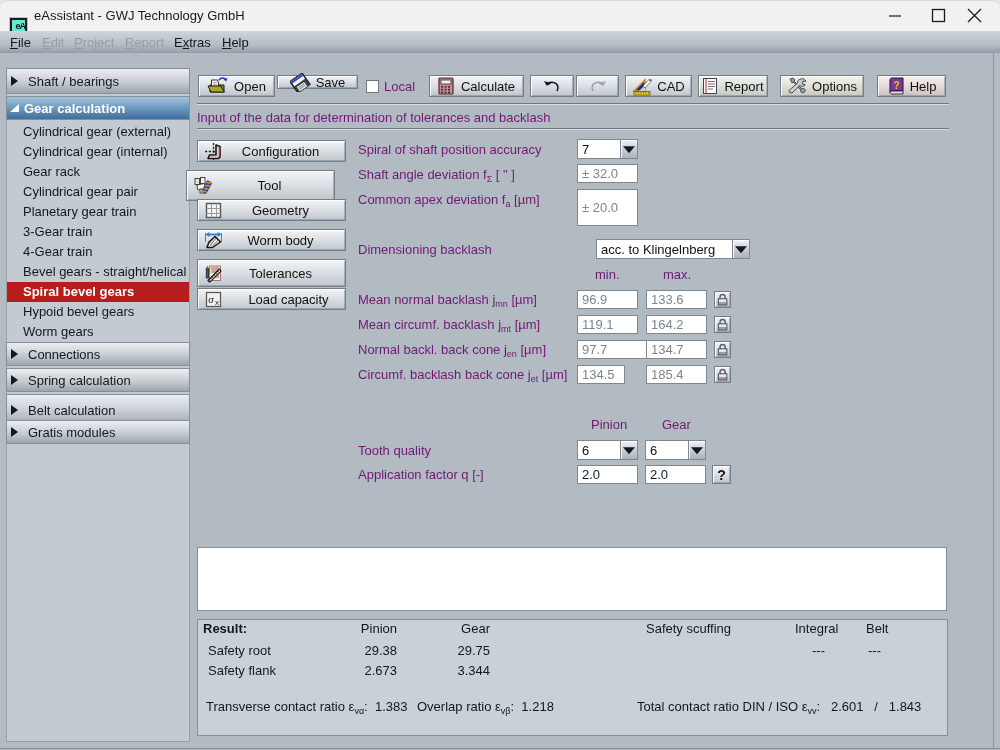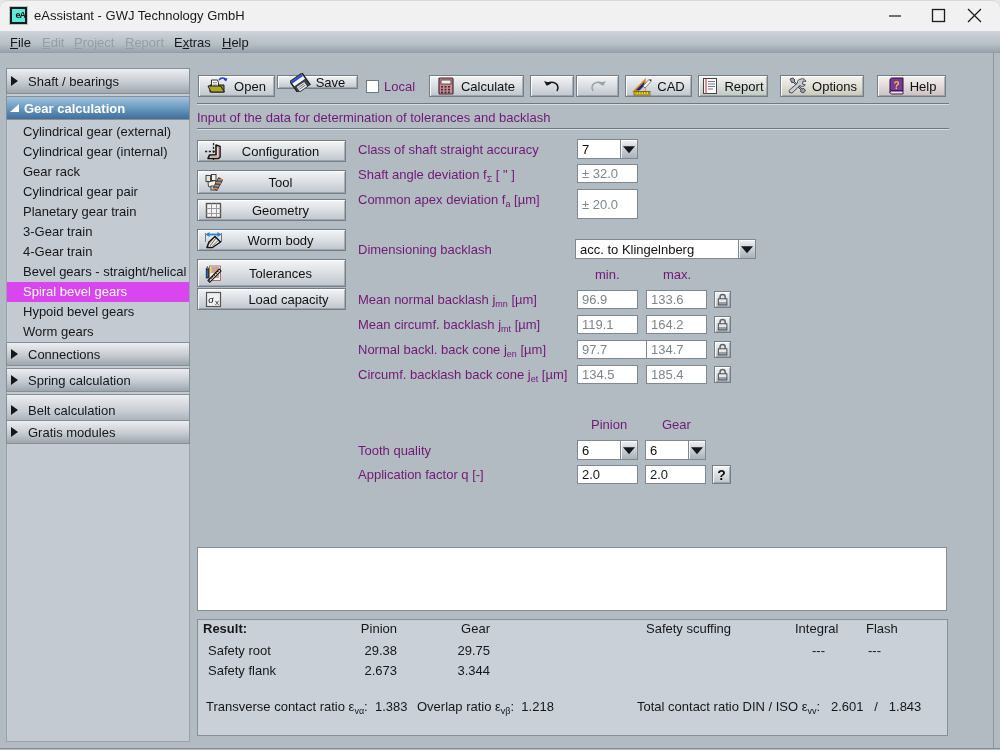--- a/index.html
+++ b/index.html
@@ -1,21 +1,21 @@
 <!DOCTYPE html>
 <html><head>
 <meta charset="utf-8">
 <style>
 *{margin:0;padding:0;box-sizing:border-box}
 html,body{width:1000px;height:750px;overflow:hidden}
 body{font-family:"Liberation Sans",sans-serif;position:relative;background:#b2bac2;font-size:13px;color:#111}
 .abs{position:absolute}
 
 #titlebar{left:0;top:0;width:1000px;height:31px;background:#f2f1f1;border-radius:8px 8px 0 0;border-top:1px solid #d8d8d8}
-#appicon{left:10px;top:7px;width:17px;height:17px;background:#5eead4;border:2px solid #1a1a1a;outline:1px solid #b8c4cc;font-size:9px;line-height:13px;text-align:right;font-weight:bold;letter-spacing:-1px}
+#appicon{left:10px;top:18px;width:17px;height:17px;background:#5eead4;border:2px solid #1a1a1a;outline:1px solid #b8c4cc;font-size:9px;line-height:13px;text-align:right;font-weight:bold;letter-spacing:-1px}
 #apptitle{left:34px;top:8px;font-size:13px;color:#1a1a1a}
 
 #menubar{left:0;top:31px;width:1000px;height:22px;background:linear-gradient(#ced4da,#b6bec6 60%,#99a3ad 96%,#8d97a1)}
 .menu{top:35px;font-size:13px;color:#14181c}
 .menu.dis{color:#959da5}
 .menu u{text-decoration:underline}
 
 .tb{border:1px solid #757d85;background:linear-gradient(#f3f5f6,#dde1e5 45%,#bfc6cd);box-shadow:inset 1px 1px 0 rgba(255,255,255,.85),inset -1px -1px 0 rgba(120,130,140,.5);display:flex;align-items:center;justify-content:center;font-size:13px;color:#111}
 .tb svg{flex:0 0 auto}
 
@@ -26,21 +26,21 @@
 .cbtn:after{content:"";position:absolute;left:50%;top:50%;transform:translate(-50%,-38%);border:6px solid transparent;border-top:7px solid #14181c;border-bottom:0}
 .lab{position:absolute;font-size:13px;color:#701a75;white-space:nowrap}
 sub{font-size:9px;vertical-align:-3px}
 
 #sidebar{left:6px;top:68px;width:184px;height:674px;background:#c4cad1;border:1px solid #99a1a9;border-top:none}
 .shead{position:absolute;left:0px;width:184px;height:24px;border:1px solid #868e96;background:linear-gradient(#eceef0,#c6ccd2 55%,#9da5ae);font-size:13px;color:#14181c;display:flex;align-items:center}
 .shead .tri{width:0;height:0;border:5px solid transparent;border-left:7px solid #14181c;margin-left:4px;margin-right:5px}
 .shead.blue{background:linear-gradient(#a3c3dc,#6695bd 55%,#3f6f9b);color:#fff;font-weight:bold}
 .shead.blue .tri2{width:0;height:0;border-left:9px solid transparent;border-bottom:8px solid #fff;margin-left:3px;margin-right:5px}
 .sitem{position:absolute;left:1px;width:182px;height:20px;font-size:13px;color:#14181c;line-height:20px;padding-left:16px}
-.sitem.sel{background:#d946ef;color:#fff;font-weight:normal}
+.sitem.sel{background:#b91c1c;color:#fff;font-weight:bold}
 
 .sepline{position:absolute;height:2px;border-top:1px solid #6f7780;border-bottom:1px solid #d9dde1}
 
 #resultpanel{left:197px;top:619px;width:751px;height:117px;background:#c9d0d8;border:1px solid #868e96}
 .rtext{position:absolute;font-size:13px;color:#14181c;white-space:nowrap}
 #whitebox{left:197px;top:547px;width:750px;height:64px;background:#fff;border:1px solid #868e96}
 .num{text-align:right}
 </style>
 </head>
 <body>
@@ -161,21 +161,21 @@
 
 <div class="abs tb secbtn" style="left:197px;top:140px;width:149px;height:22px">
     <svg width="19" height="19" viewBox="0 0 19 19" style="position:absolute;left:6px" id="ic-config">
   <path d="M1 9.5 h15" stroke="#222" stroke-width="1.3" stroke-dasharray="2.2 1.6"></path>
   <path d="M9.5 1 v17" stroke="#222" stroke-width="1.3" stroke-dasharray="2.2 1.6"></path>
   <path d="M12 3 L16 4.5 L16 15 L14.5 16.5 L4 16.5 L5.5 13 L12 13 Z" fill="#f2ecdc" stroke="#111" stroke-width="1.6" stroke-linejoin="round"></path>
   <path d="M13 5 L14.5 5.5 L14.5 14 L6.5 14.8" stroke="#d8a8ac" stroke-width="1.6" fill="none"></path>
 </svg>
     <span style="margin-left:18px">Configuration</span>
   </div>
-<div class="abs tb secbtn" style="left:197px;top:170px;width:149px;height:24px">
+<div class="abs tb secbtn" style="left:186px;top:170px;width:149px;height:31px">
     <svg width="19" height="19" viewBox="0 0 19 19" style="position:absolute;left:6px" id="ic-tool">
   <g stroke="#333" stroke-width="0.9" fill="#ecece4">
     <rect x="2" y="2.5" width="4.5" height="6" fill="#e4e4dc"></rect>
     <rect x="7.5" y="1.5" width="4.5" height="6" fill="#f2f2ea"></rect>
     <path d="M4 9 L11 7.5 L13 11 L9 14.5 L4.5 13.5 Z" fill="#f4f4ec"></path>
     <rect x="7" y="13" width="4.5" height="4" fill="#e8e8e0"></rect>
   </g>
   <g transform="rotate(28 13.5 11)">
     <rect x="11.5" y="5" width="4.6" height="12" fill="#2858c8" stroke="#222" stroke-width="0.8"></rect>
     <path d="M11.5 7 l4.6 -1.8 M11.5 10.4 l4.6 -1.8 M11.5 13.8 l4.6 -1.8 M11.5 17 l4.6 -1.8" stroke="#e88820" stroke-width="1.5"></path>
@@ -216,39 +216,39 @@
   </div>
 <div class="abs tb secbtn" style="left:197px;top:288px;width:149px;height:22px">
     <svg width="19" height="19" viewBox="0 0 19 19" style="position:absolute;left:6px" id="ic-load">
   <rect x="2.5" y="2.5" width="14" height="14" fill="#f0f0f0" stroke="#555" stroke-width="1.2"></rect>
   <text x="7" y="12.5" font-size="11" font-style="italic" fill="#222" text-anchor="middle" font-family="Liberation Serif">σ</text>
   <text x="13" y="15" font-size="8" fill="#222" text-anchor="middle" font-family="Liberation Sans">x</text>
 </svg>
     <span style="margin-left:34px">Load capacity</span>
   </div>
 
-<div class="lab" style="left:358px;top:142px">Class of shaft straight accuracy</div>
+<div class="lab" style="left:358px;top:142px">Spiral of shaft position accuracy</div>
 <div class="lab" style="left:358px;top:167px">Shaft angle deviation f<sub>Σ</sub> [ " ]</div>
 <div class="lab" style="left:358px;top:192px">Common apex deviation f<sub>a</sub> [µm]</div>
 <div class="lab" style="left:358px;top:242px">Dimensioning backlash</div>
 <div class="lab" style="left:595px;top:267px">min.</div>
 <div class="lab" style="left:663px;top:267px">max.</div>
 <div class="lab" style="left:358px;top:292px">Mean normal backlash j<sub>mn</sub> [µm]</div>
 <div class="lab" style="left:358px;top:317px">Mean circumf. backlash j<sub>mt</sub> [µm]</div>
 <div class="lab" style="left:358px;top:342px">Normal backl. back cone j<sub>en</sub> [µm]</div>
 <div class="lab" style="left:358px;top:367px">Circumf. backlash back cone j<sub>et</sub> [µm]</div>
 <div class="lab" style="left:591px;top:417px">Pinion</div>
 <div class="lab" style="left:662px;top:417px">Gear</div>
 <div class="lab" style="left:358px;top:443px">Tooth quality</div>
 <div class="lab" style="left:358px;top:467px">Application factor q [-]</div>
 
 <div class="combo" style="left:577px;top:139px;width:61px;height:20px">7<span class="cbtn"></span></div>
 <div class="abs fld dis" style="left:577px;top:164px;width:61px;height:19px">± 32.0</div>
-<div class="abs fld dis" style="left:577px;top:189px;width:61px;height:30px">± 20.0</div>
-<div class="combo" style="left:575px;top:239px;width:181px;height:20px">acc. to Klingelnberg<span class="cbtn"></span></div>
+<div class="abs fld dis" style="left:577px;top:189px;width:61px;height:37px">± 20.0</div>
+<div class="combo" style="left:596px;top:239px;width:154px;height:20px">acc. to Klingelnberg<span class="cbtn"></span></div>
 
 <div class="abs fld dis" style="left:577px;top:290px;width:61px;height:19px">96.9</div>
 <div class="abs fld dis" style="left:646px;top:290px;width:61px;height:19px">133.6</div>
 <div class="abs tb lockbtn" style="left:714px;top:291px;width:17px;height:17px">
     <svg width="13" height="13" viewBox="0 0 13 13">
       <path d="M4 6 V4.2 a2.6 2.6 0 0 1 5.2 0 V6" fill="none" stroke="#606468" stroke-width="1.5"></path>
       <rect x="2.3" y="5.8" width="8.6" height="6.2" fill="#9aa0a6" stroke="#45494e" stroke-width="0.9"></rect>
       <rect x="3" y="6.4" width="7.2" height="2.6" fill="#e6e8ea"></rect>
     </svg>
   </div>
@@ -263,21 +263,21 @@
   </div>
 <div class="abs fld dis" style="left:577px;top:340px;width:82px;height:19px">97.7</div>
 <div class="abs fld dis" style="left:646px;top:340px;width:61px;height:19px">134.7</div>
 <div class="abs tb lockbtn" style="left:714px;top:341px;width:17px;height:17px">
     <svg width="13" height="13" viewBox="0 0 13 13">
       <path d="M4 6 V4.2 a2.6 2.6 0 0 1 5.2 0 V6" fill="none" stroke="#606468" stroke-width="1.5"></path>
       <rect x="2.3" y="5.8" width="8.6" height="6.2" fill="#9aa0a6" stroke="#45494e" stroke-width="0.9"></rect>
       <rect x="3" y="6.4" width="7.2" height="2.6" fill="#e6e8ea"></rect>
     </svg>
   </div>
-<div class="abs fld dis" style="left:577px;top:365px;width:61px;height:19px">134.5</div>
+<div class="abs fld dis" style="left:577px;top:365px;width:48px;height:19px">134.5</div>
 <div class="abs fld dis" style="left:646px;top:365px;width:61px;height:19px">185.4</div>
 <div class="abs tb lockbtn" style="left:714px;top:366px;width:17px;height:17px">
     <svg width="13" height="13" viewBox="0 0 13 13">
       <path d="M4 6 V4.2 a2.6 2.6 0 0 1 5.2 0 V6" fill="none" stroke="#606468" stroke-width="1.5"></path>
       <rect x="2.3" y="5.8" width="8.6" height="6.2" fill="#9aa0a6" stroke="#45494e" stroke-width="0.9"></rect>
       <rect x="3" y="6.4" width="7.2" height="2.6" fill="#e6e8ea"></rect>
     </svg>
   </div>
 
 <div class="combo" style="left:577px;top:440px;width:61px;height:20px">6<span class="cbtn"></span></div>
@@ -287,21 +287,21 @@
 <div class="abs tb" style="left:712px;top:465px;width:19px;height:19px;font-weight:bold;font-size:14px">?</div>
 
 <div class="abs" id="whitebox"></div>
 
 <div class="abs" id="resultpanel"></div>
 <div class="rtext" style="left:203px;top:621px;font-weight:bold">Result:</div>
 <div class="rtext num" style="left:347px;top:621px;width:50px">Pinion</div>
 <div class="rtext num" style="left:440px;top:621px;width:50px">Gear</div>
 <div class="rtext" style="left:646px;top:621px">Safety scuffing</div>
 <div class="rtext" style="left:795px;top:621px">Integral</div>
-<div class="rtext" style="left:866px;top:621px">Flash</div>
+<div class="rtext" style="left:866px;top:621px">Belt</div>
 <div class="rtext" style="left:208px;top:643px">Safety root</div>
 <div class="rtext num" style="left:347px;top:643px;width:50px">29.38</div>
 <div class="rtext num" style="left:440px;top:643px;width:50px">29.75</div>
 <div class="rtext" style="left:812px;top:643px">---</div>
 <div class="rtext" style="left:868px;top:643px">---</div>
 <div class="rtext" style="left:208px;top:663px">Safety flank</div>
 <div class="rtext num" style="left:347px;top:663px;width:50px">2.673</div>
 <div class="rtext num" style="left:440px;top:663px;width:50px">3.344</div>
 <div class="rtext" style="left:206px;top:699px">Transverse contact ratio ε<sub>vα</sub>:&nbsp; 1.383</div>
 <div class="rtext" style="left:417px;top:699px">Overlap ratio ε<sub>vβ</sub>:&nbsp; 1.218</div>

